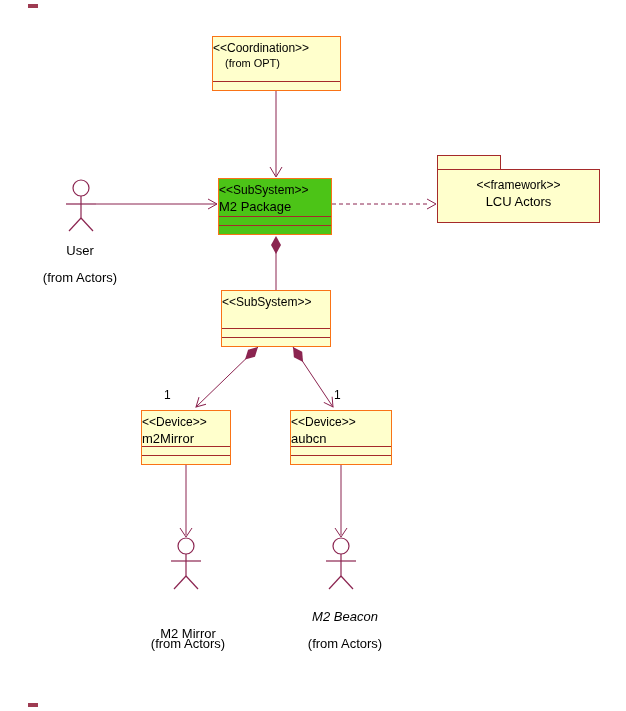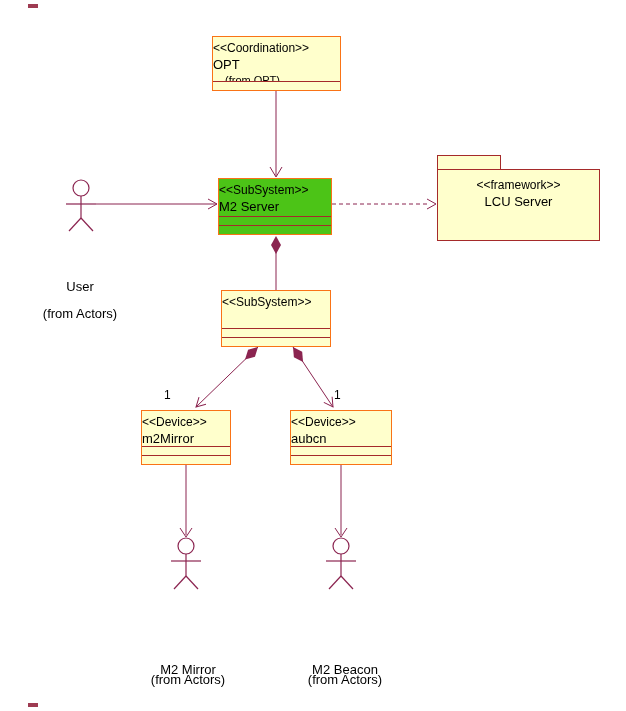--- a/index.html
+++ b/index.html
@@ -23,21 +23,21 @@
   .pkg-tab {
     position: absolute; box-sizing: border-box;
     background: #FFFFCC; border: 1px solid #A52A2A;
   }
   .pkg-body {
     position: absolute; box-sizing: border-box;
     background: #FFFFCC; border: 1px solid #A52A2A;
     color: #000; text-align: center; padding-top: 8px;
   }
 
-  .lbl { position: absolute; transform: translateX(-50%); font-size: 13px; color: #000; white-space: nowrap; margin-top: 36px; }
+  .lbl { position: absolute; transform: translateX(-50%); font-size: 13px; color: #000; white-space: nowrap; }
   .lbl.sm { font-size: 13px; }
   .mult { position: absolute; font-size: 12px; color: #000; }
   .artifact { position: absolute; background: #9E3B52; }
 </style>
 </head>
 <body>
 
 <div class="canvas">
 
   <svg class="layer" width="626" height="711" viewBox="0 0 626 711">
@@ -96,39 +96,38 @@
         <line x1="326" y1="561" x2="356" y2="561"></line>
         <line x1="341" y1="576" x2="329" y2="589"></line>
         <line x1="341" y1="576" x2="353" y2="589"></line>
       </g>
     </g>
   </svg>
 
   <div class="uml-class" style="left:212px; top:36px; width:129px; height:55px;">
     <div class="cbody">
       <div class="stereo">&lt;&lt;Coordination&gt;&gt;</div>
-      <div class="cname">OPT</div>
       <div class="cfrom">(from OPT)</div>
     </div>
     <div class="compartment"></div>
   </div>
 
   <div class="uml-class highlight" style="left:218px; top:178px; width:114px; height:57px;">
     <div class="cbody">
       <div class="stereo">&lt;&lt;SubSystem&gt;&gt;</div>
-      <div class="cname">M2 Server</div>
+      <div class="cname">M2 Package</div>
     </div>
     <div class="compartment"></div>
     <div class="compartment"></div>
   </div>
 
   <div class="pkg-tab" style="left:437px; top:155px; width:64px; height:15px;"></div>
-  <div class="pkg-body" style="left:437px; top:169px; width:163px; height:72px;">
+  <div class="pkg-body" style="left:437px; top:169px; width:163px; height:54px;">
     <div class="stereo">&lt;&lt;framework&gt;&gt;</div>
-    <div class="cname">LCU Server</div>
+    <div class="cname">LCU Actors</div>
   </div>
 
   <div class="uml-class" style="left:221px; top:290px; width:110px; height:57px;">
     <div class="cbody">
       <div class="stereo">&lt;&lt;SubSystem&gt;&gt;</div>
     </div>
     <div class="compartment"></div>
     <div class="compartment"></div>
   </div>
 
@@ -152,19 +151,19 @@
 
   <div class="mult" style="left:164px; top:388px;">1</div>
   <div class="mult" style="left:334px; top:388px;">1</div>
 
   <div class="lbl" style="left:80px;  top:243px;">User</div>
   <div class="lbl sm" style="left:80px;  top:270px;">(from Actors)</div>
 
   <div class="lbl" style="left:188px; top:626px;">M2 Mirror</div>
   <div class="lbl sm" style="left:188px; top:636px;">(from Actors)</div>
 
-  <div class="lbl" style="left:345px; top:626px;">M2 Beacon</div>
+  <div class="lbl" style="left:345px; top:609px;font-style:italic;">M2 Beacon</div>
   <div class="lbl sm" style="left:345px; top:636px;">(from Actors)</div>
 
   <div class="artifact" style="left:28px; top:4px;   width:10px; height:4px;"></div>
   <div class="artifact" style="left:28px; top:703px; width:10px; height:4px;"></div>
 
 </div>
 
 </body></html>

